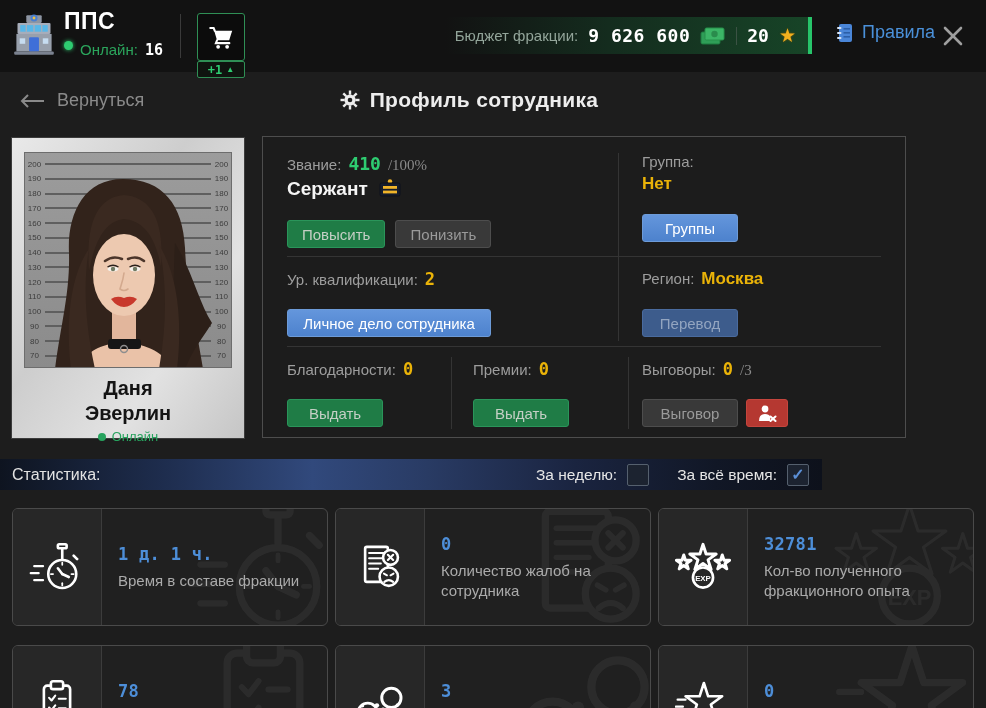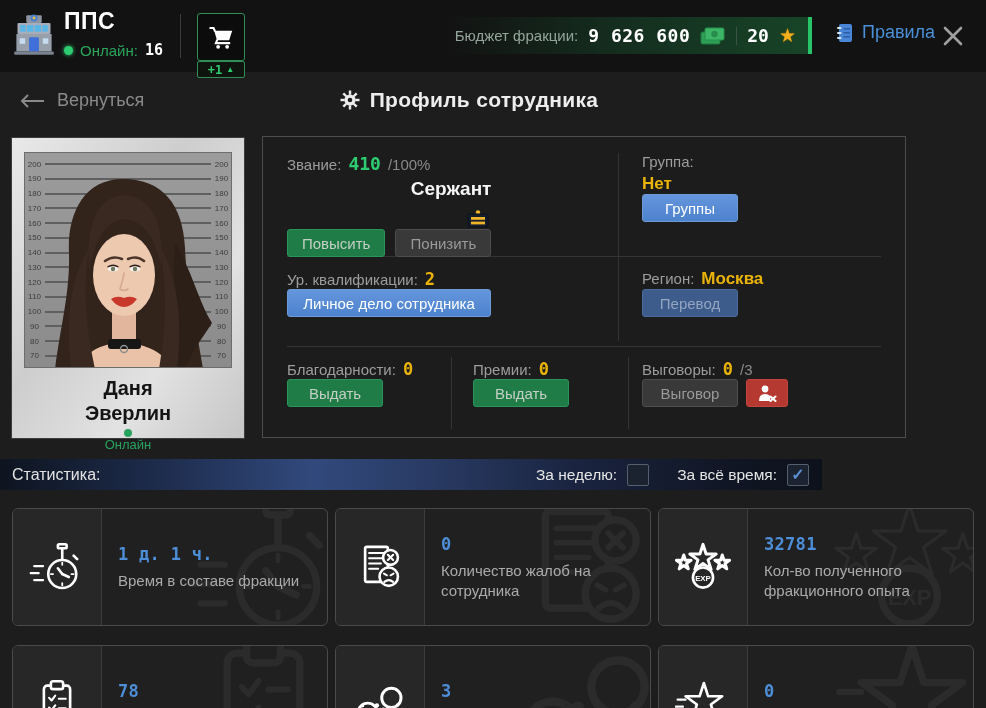--- a/index.html
+++ b/index.html
@@ -8,21 +8,21 @@
     background:#1d1d1d;
     font-family:"Liberation Sans",sans-serif;
     -webkit-font-smoothing:antialiased;
   }
   .num{font-family:"DejaVu Sans Mono",monospace;font-weight:700;}
 
   
   .topbar{position:absolute;left:0;top:0;width:986px;height:72px;background:#121212;z-index:10;}
   .faction-icon{position:absolute;left:12px;top:13px;width:44px;height:44px;}
   .faction-name{position:absolute;left:64px;top:8px;font-size:23px;font-weight:700;color:#ffffff;letter-spacing:.5px;}
-  .online-row{position:absolute;left:64px;top:41px;display:flex;align-items:center;gap:7px;font-size:15px;}
+  .online-row{position:absolute;left:64px;top:41px;display:flex;gap:7px;font-size:15px;}
   .online-dot{width:9px;height:9px;border-radius:50%;background:#2ecc71;box-shadow:0 0 4px #2ecc71;}
   .online-label{color:#2ba55c;}
   .online-count{color:#ffffff;font-size:15px;}
   .tdivider{position:absolute;left:180px;top:14px;width:1px;height:44px;background:#3a3a3a;}
   .cart-btn{position:absolute;left:197px;top:13px;width:46px;height:46px;background:#0c0c0c;
     border:1px solid #2f8f55;border-radius:3px;display:flex;align-items:center;justify-content:center;cursor:pointer;}
   .cart-badge{position:absolute;left:197px;top:61px;width:46px;height:15px;background:#0f140f;
     border:1px solid #2f8f55;border-radius:2px;display:flex;align-items:center;justify-content:center;gap:4px;z-index:11;}
   .cart-badge .b{color:#2ecc71;font-size:12px;line-height:1;}
   .cart-badge .a{color:#2ecc71;font-size:8px;line-height:1;}
@@ -53,21 +53,21 @@
     box-shadow:0 0 0 1px #3c3c3c;}
   .mugshot{position:absolute;left:12px;top:14px;width:208px;height:216px;
     background:linear-gradient(180deg,#9c9c9c,#8b8b8b);border:1px solid #6d6d6d;box-sizing:border-box;overflow:hidden;}
   .ruler{position:absolute;left:2px;top:7px;right:2px;bottom:7px;display:flex;flex-direction:column;justify-content:space-between;}
   .ruler-row{display:flex;align-items:center;gap:3px;height:8px;}
   .ruler-row .n{font-size:8px;color:#3c3c3c;width:15px;text-align:center;flex:none;}
   .ruler-line{flex:1;height:2px;background:#5f5f5f;}
   .portrait{position:absolute;left:0;top:0;width:208px;height:216px;}
   .name-block{position:absolute;left:0;top:238px;width:232px;text-align:center;}
   .name-line{font-size:20px;font-weight:700;color:#141414;line-height:25px;}
-  .photo-status{display:flex;align-items:center;justify-content:center;margin-top:3px;flex-direction:column;}
+  .photo-status{display:flex;align-items:center;justify-content:center;gap:6px;margin-top:3px;}
   .photo-status .dot{width:8px;height:8px;border-radius:50%;background:#27a35e;}
   .photo-status .txt{color:#27a35e;font-size:13px;}
 
   
   .profile-card{position:absolute;left:262px;top:136px;width:644px;height:302px;background:#1c1c1c;
     border:1px solid #4d4d4d;box-sizing:border-box;}
   .pdiv{position:absolute;background:#343434;}
   .hd1{left:24px;right:24px;top:119px;height:1px;}
   .hd2{left:24px;right:24px;top:209px;height:1px;}
   .vd12{left:355px;top:16px;width:1px;height:188px;}
@@ -77,25 +77,25 @@
   .cell-rank{left:24px;top:16px;}
   .cell-group{left:379px;top:16px;}
   .cell-qual{left:24px;top:132px;}
   .cell-region{left:379px;top:132px;}
   .cell-thanks{left:24px;top:222px;}
   .cell-bonus{left:210px;top:222px;}
   .cell-repr{left:379px;top:222px;}
   .plabel{color:#9d9d9d;font-size:15px;}
   .pvalue-row{display:flex;align-items:baseline;gap:7px;}
   .rank-points{color:#2ecc71;font-size:18px;}
-  .rank-progress{color:#8a8a8a;font-size:15px;font-family:Liberation Sans, sans-serif;}
-  .rank-name-row{display:flex;align-items:flex-end;gap:9px;margin-top:4px;flex-direction:column;}
+  .rank-progress{color:#8a8a8a;font-size:15px;font-family:Liberation Serif, serif;}
+  .rank-name-row{display:flex;align-items:flex-start;gap:9px;margin-top:4px;}
   .rank-name{color:#f5f5f5;font-size:19px;font-weight:700;}
   .pvalue{color:#eab308;font-size:17px;font-weight:700;}
-  .btn-row{display:flex;gap:10px;margin-top:0;}
+  .btn-row{display:flex;gap:10px;margin-top:20px;}
   .btn{height:28px;min-width:96px;padding:0 14px;box-sizing:border-box;display:inline-flex;align-items:center;justify-content:center;
     font-size:15px;border-radius:3px;cursor:pointer;border:1px solid transparent;font-family:"Liberation Sans",sans-serif;}
   .btn-green{background:#1f7c46;border-color:#2a955a;color:#c4cfc5;}
   .btn-gray{background:#393939;border-color:#4d4d4d;color:#9a9a9a;}
   .btn-blue{background:linear-gradient(#6496dc,#4d82cd);border-color:#6d9bd8;color:#ffffff;}
   .btn-mblue{background:#3d5c8c;border-color:#4a6b9e;color:#93a5c0;}
   .btn-red{background:#b53831;border-color:#c4453d;color:#fff;min-width:42px;width:42px;padding:0;}
 
   
   .stats-bar{position:absolute;left:0;top:459px;width:822px;height:31px;display:flex;align-items:center;

